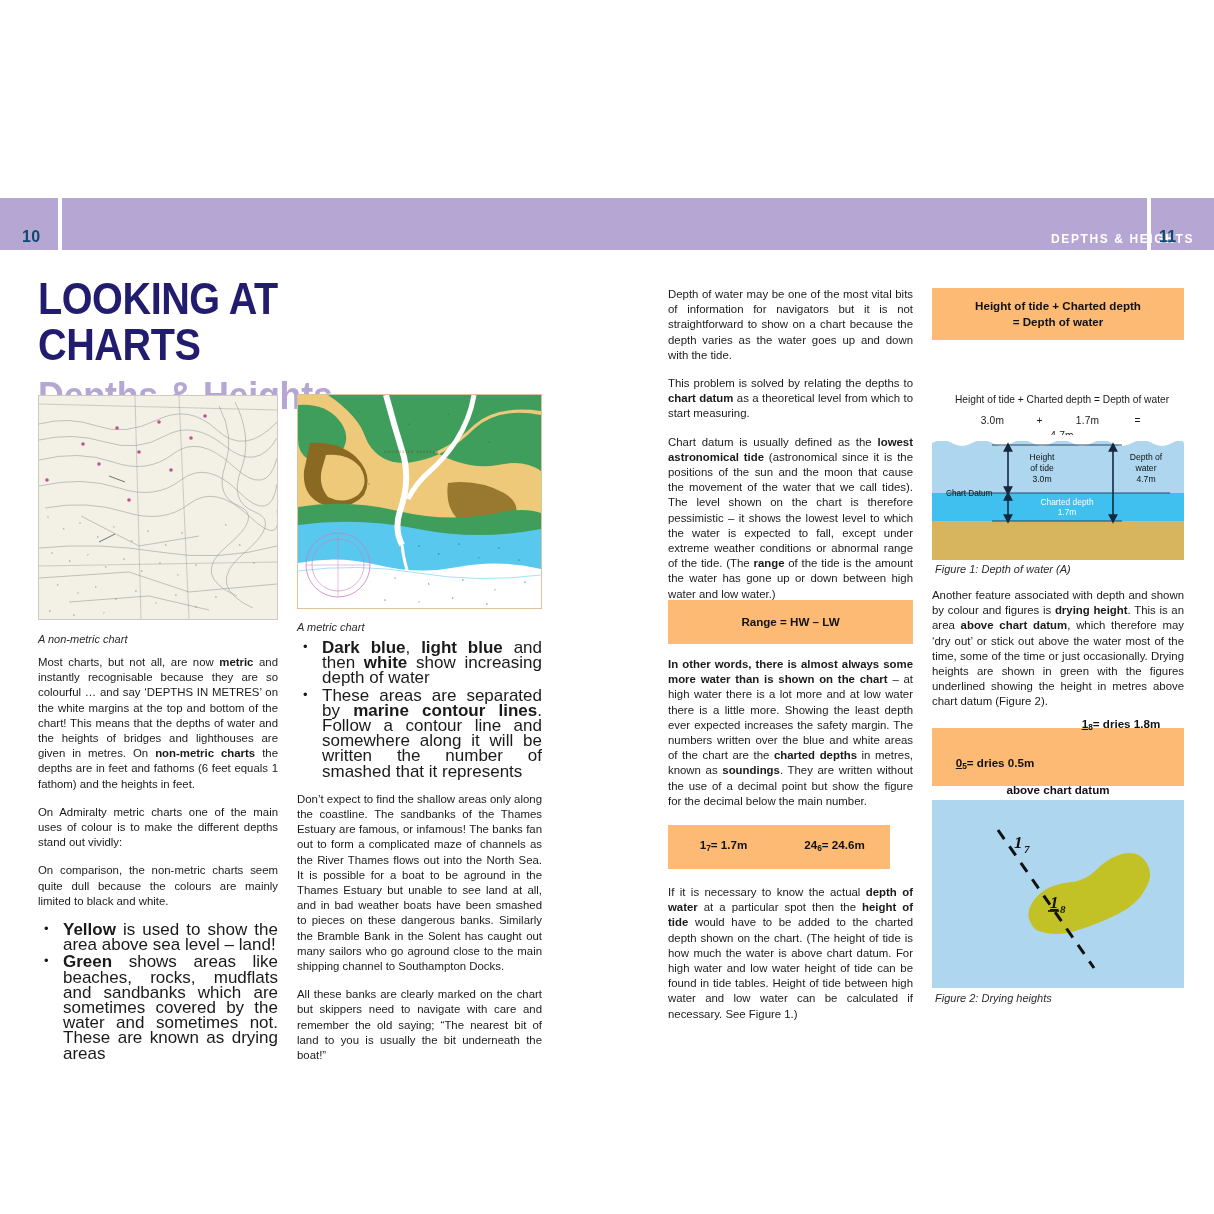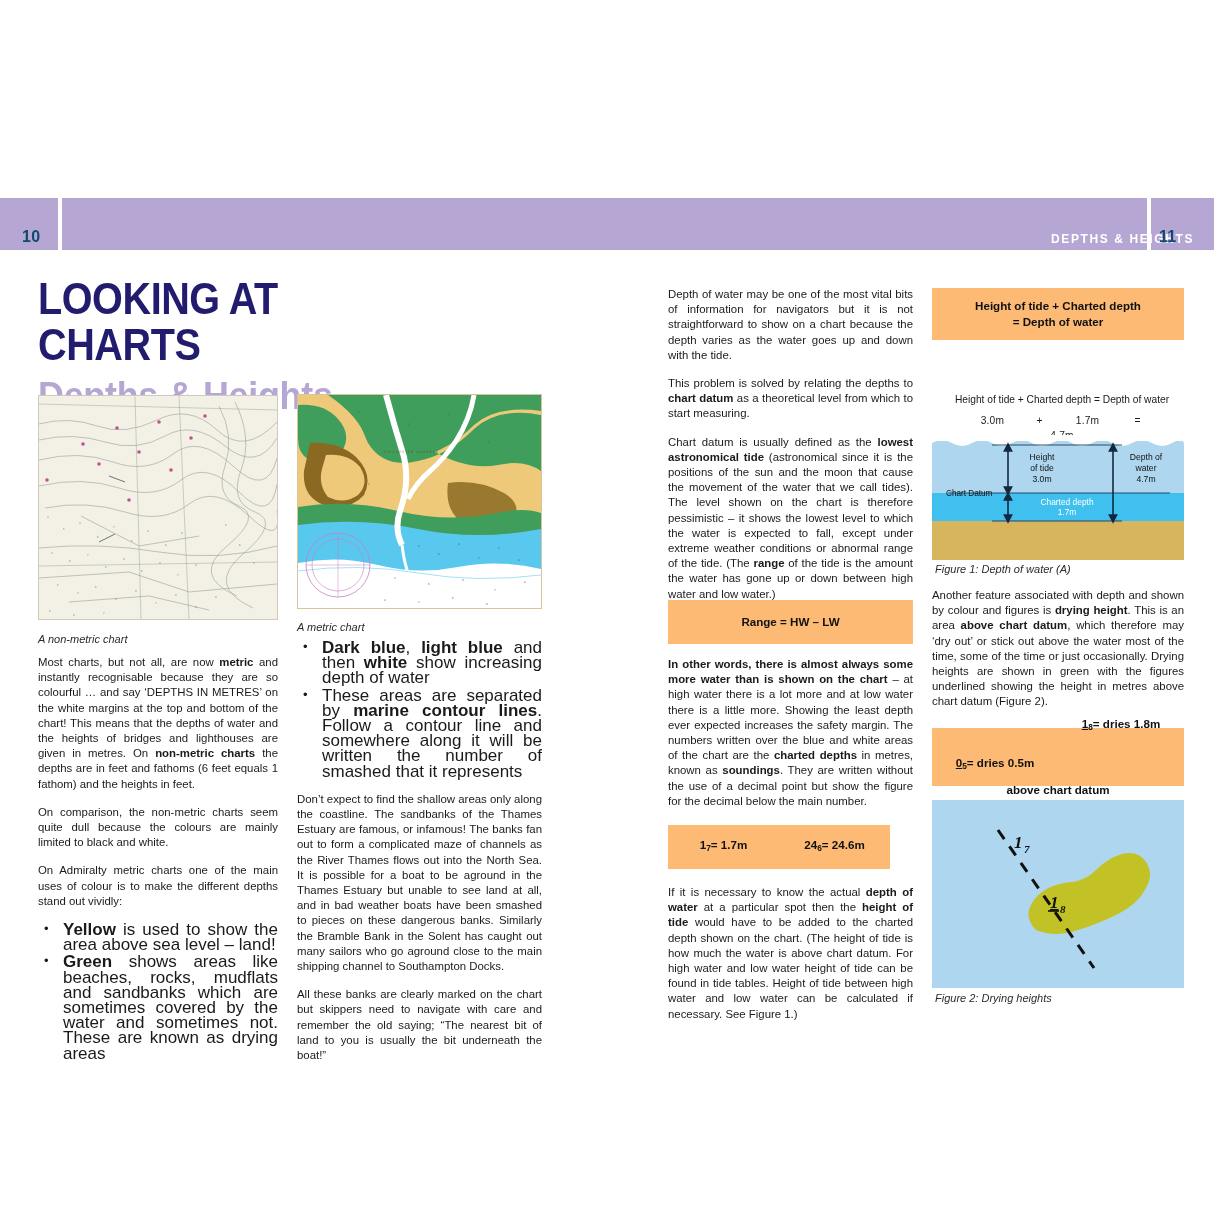--- a/index.html
+++ b/index.html
@@ -255,22 +255,22 @@
       </g>
       <g fill="#6b3b10" font-family="DejaVu Sans Condensed, sans-serif" font-size="3.2" letter-spacing="1.2" opacity="0.75">
         <text x="86" y="58">CHICHESTER  HARBOUR</text>
       </g>
     </svg>
   </div>
   <div class="caption" style="position:absolute;left:297px;top:614px;width:245px;">A metric chart</div>
 
   <div class="col" style="left:38px;top:655px;width:240px;">
     <p><span>Most charts, but not all, are now </span><b>metric</b><span> and instantly recognisable because they are so colourful … and say ‘DEPTHS IN METRES’ on the white margins at the top and bottom of the chart! This means that the depths of water and the heights of bridges and lighthouses are given in metres. On </span><b>non-metric charts</b><span> the depths are in feet and fathoms (6 feet equals 1 fathom) and the heights in feet.</span></p>
+    <p>On Admiralty metric charts one of the main uses of colour is to make the different depths stand out vividly:</p>
     <p>On comparison, the non-metric charts seem quite dull because the colours are mainly limited to black and white.</p>
-    <p>On Admiralty metric charts one of the main uses of colour is to make the different depths stand out vividly:</p>
     <ul class="bul">
       <li><b>Yellow</b><span> is used to show the area above sea level – land!</span></li>
       <li><b>Green</b><span> shows areas like beaches, rocks, mudflats and sandbanks which are sometimes covered by the water and sometimes not. These are known as drying areas</span></li>
     </ul>
   </div>
 
   <div class="col" style="left:297px;top:640px;width:245px;">
     <ul class="bul">
       <li><b>Dark blue</b><span>, </span><b>light blue</b><span> and then </span><b>white</b><span> show increasing depth of water</span></li>
       <li><span>These areas are separated by </span><b>marine contour lines</b><span>. Follow a contour line and somewhere along it will be written the number of smashed that it represents</span></li>

